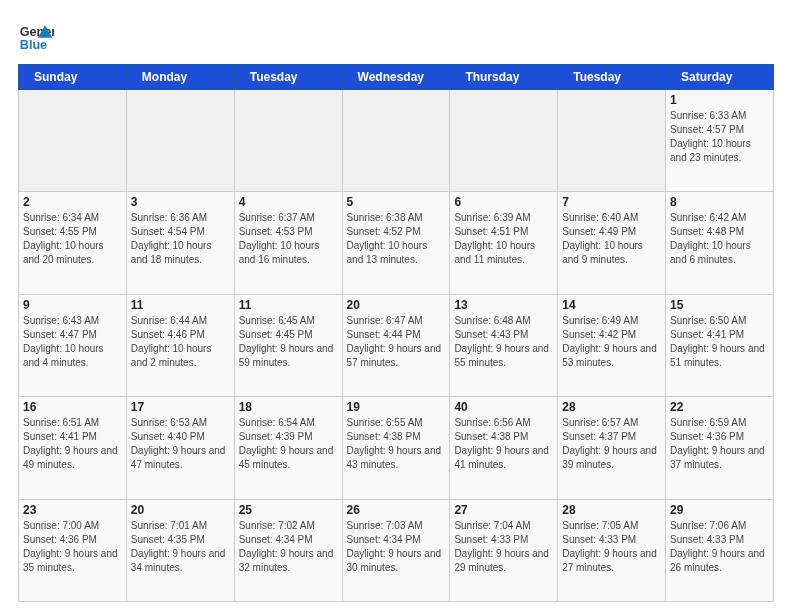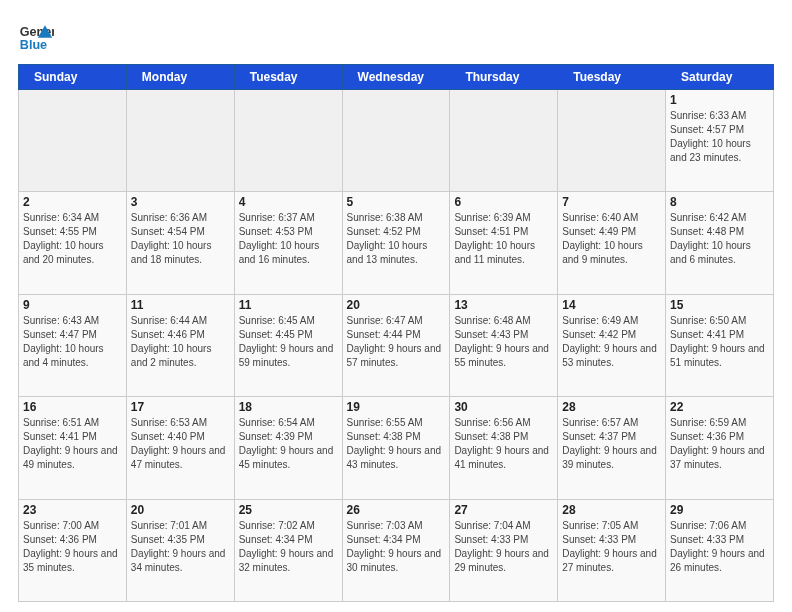--- a/index.html
+++ b/index.html
@@ -203,21 +203,21 @@
           </td>
           <td>
             <span class="day-number">18</span>
             <div class="day-info">Sunrise: 6:54 AM<br>Sunset: 4:39 PM<br>Daylight: 9 hours and 45 minutes.</div>
           </td>
           <td>
             <span class="day-number">19</span>
             <div class="day-info">Sunrise: 6:55 AM<br>Sunset: 4:38 PM<br>Daylight: 9 hours and 43 minutes.</div>
           </td>
           <td>
-            <span class="day-number">30</span>
+            <span class="day-number">40</span>
             <div class="day-info">Sunrise: 6:56 AM<br>Sunset: 4:38 PM<br>Daylight: 9 hours and 41 minutes.</div>
           </td>
           <td>
             <span class="day-number">28</span>
             <div class="day-info">Sunrise: 6:57 AM<br>Sunset: 4:37 PM<br>Daylight: 9 hours and 39 minutes.</div>
           </td>
           <td>
             <span class="day-number">22</span>
             <div class="day-info">Sunrise: 6:59 AM<br>Sunset: 4:36 PM<br>Daylight: 9 hours and 37 minutes.</div>
           </td>

